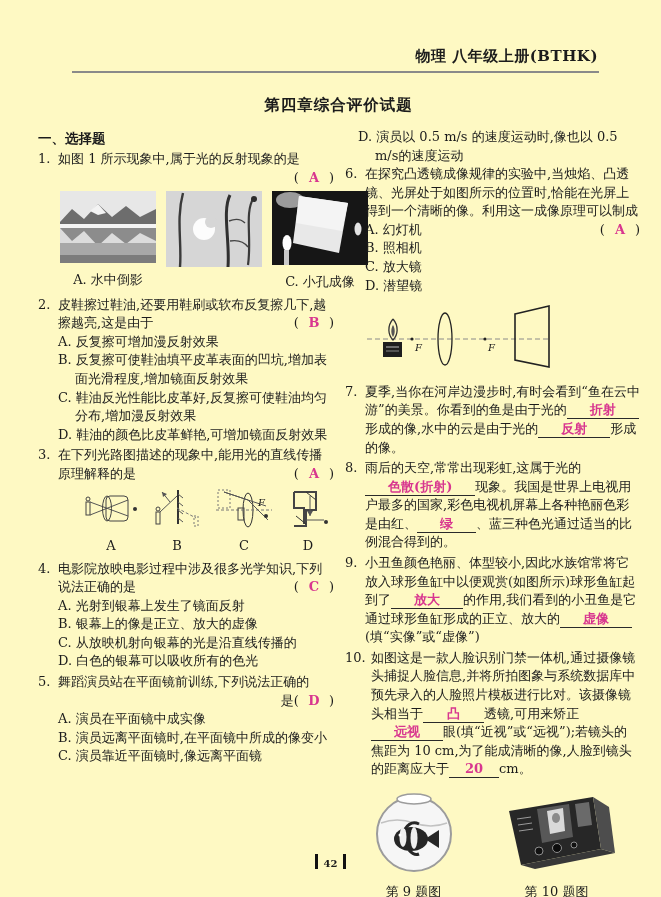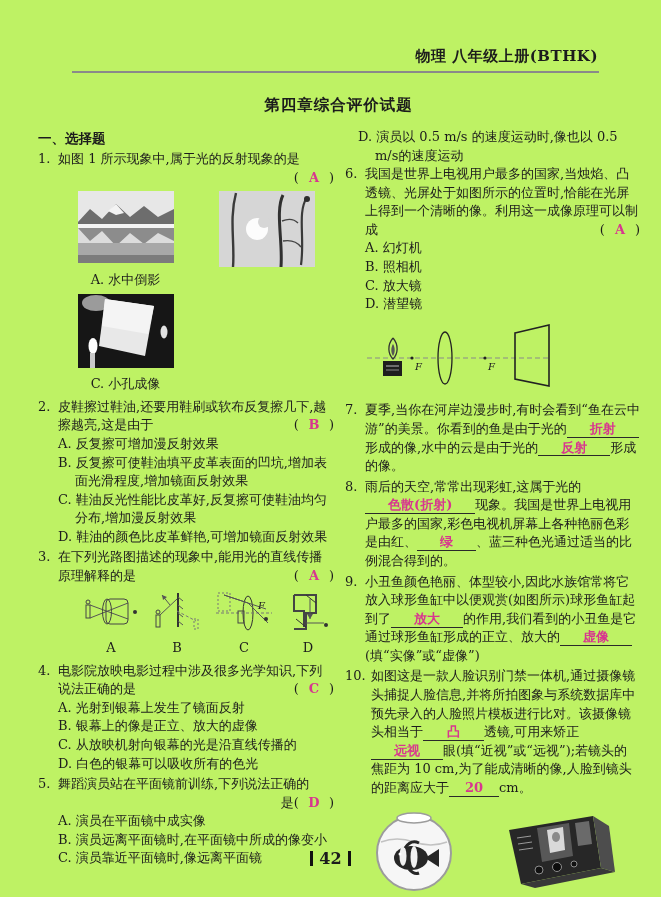--- a/index.html
+++ b/index.html
@@ -1,16 +1,16 @@
 <!DOCTYPE html>
 <html><head>
 <meta charset="utf-8">
 <style>
   html,body{margin:0;padding:0;background:#fff;}
-  .page{position:relative;width:661px;height:897px;background:#bef264;overflow:hidden;
+  .page{position:relative;width:661px;height:897px;background:#fef9c3;overflow:hidden;
         font-family:"DejaVu Serif","Liberation Serif",serif;color:#1c1c1c;
         font-size:13px;line-height:1.43;}
   .header{position:absolute;top:46px;left:60px;width:538px;text-align:right;
           font-weight:700;font-size:15px;letter-spacing:.5px;}
   .rule{position:absolute;top:71px;left:72px;width:527px;height:2px;background:#8a8a8a;}
   .doc-title{position:absolute;top:94px;left:8px;width:661px;text-align:center;
              font-weight:700;font-size:15.5px;letter-spacing:1px;}
   .col{position:absolute;top:128px;}
   .col-left{left:38px;width:296px;}
   .col-right{left:345px;width:295px;}
@@ -18,37 +18,37 @@
   .q{position:relative;padding-left:20px;margin-bottom:2px;}
   .qnum{display:inline-block;width:20px;margin-left:-20px;}
   .opt{padding-left:17px;text-indent:-17px;}
   .ansfloat{float:right;}
   .tok{color:#1c1c1c;}
   .anschar{display:inline-block;min-width:30px;text-align:center;font-weight:700;}
   .pink{color:#d8368f;}
   .ansline{display:flex;justify-content:flex-end;}
   .blank{color:#d8368f;font-weight:700;border-bottom:1.5px solid #2a2a2a;
          padding:0 23px;line-height:1.15;display:inline-block;}
-  .photos{display:grid;grid-template-columns:1fr 1fr;column-gap:10px;row-gap:4px;
+  .photos{display:grid;grid-template-columns:1fr 1fr 1fr 1fr;column-gap:10px;row-gap:4px;
           width:272px;margin:4px auto 4px auto;}
   .photos figure{margin:0;text-align:center;}
   .photos figcaption{font-size:13px;margin-top:2px;}
   .minirow{display:flex;justify-content:space-between;align-items:flex-end;
            margin:3px 0 2px 24px;width:252px;}
   .mini{text-align:center;}
   .mini .minilabel{font-size:13px;margin-top:1px;}
   .q6row{display:flex;align-items:flex-start;flex-direction:column;}
   .q6opts{width:92px;flex:none;}
   .q6opts .opt{white-space:nowrap;}
   .q6fig{flex:1;padding-top:6px;}
   .figrow{display:flex;justify-content:center;gap:34px;margin-top:8px;}
   .figrow figure{margin:0;text-align:center;}
   .figrow figcaption{font-size:13px;margin-top:4px;}
   .pagenum{position:absolute;left:0;bottom:26px;width:661px;text-align:center;
-           font-weight:700;font-size:16px;}
+           font-weight:700;font-size:10px;}
   .pagebar{display:inline-block;width:3px;height:15px;background:#111;
            vertical-align:-2px;margin:0 6px;}
   svg text.flabel{font-style:italic;font-size:10px;fill:#222;
                   font-family:"DejaVu Serif",serif;}
   .clearfix::after{content:"";display:block;clear:both;}
 </style>
 </head>
 <body>
 
 <div class="page">
@@ -202,21 +202,21 @@
       <div class="opt">C. 演员靠近平面镜时,像远离平面镜</div>
     </div>
 
   </div>
 
   <div class="col col-right">
 
     <div class="opt" style="padding-left:30px;text-indent:-17px;">D. 演员以 0.5 m/s 的速度运动时,像也以 0.5 m/s的速度运动</div>
 
     <div class="q clearfix">
-      <span class="qnum">6.</span><span>我国是世界上电视用户最多的国家,当烛焰、凸透镜、光屏处于如图所示的位置时,恰能在光屏上得到一个清晰的像。利用这一成像原理可以制成</span><span class="ansfloat"><span class="tok">(</span><span class="anschar pink">A</span><span class="tok">)</span></span>
+      <span class="qnum">6.</span><span>在探究凸透镜成像规律的实验中,当烛焰、凸透镜、光屏处于如图所示的位置时,恰能在光屏上得到一个清晰的像。利用这一成像原理可以制成</span><span class="ansfloat"><span class="tok">(</span><span class="anschar pink">A</span><span class="tok">)</span></span>
       <div class="q6row">
         <div class="q6opts">
           <div class="opt">A. 幻灯机</div>
           <div class="opt">B. 照相机</div>
           <div class="opt">C. 放大镜</div>
           <div class="opt">D. 潜望镜</div>
         </div>
         <div class="q6fig">
           <svg width="188" height="74" viewBox="0 0 188 74">
             <line x1="2" y1="38" x2="186" y2="38" stroke="#8a8a8a" stroke-dasharray="5 3"></line>

